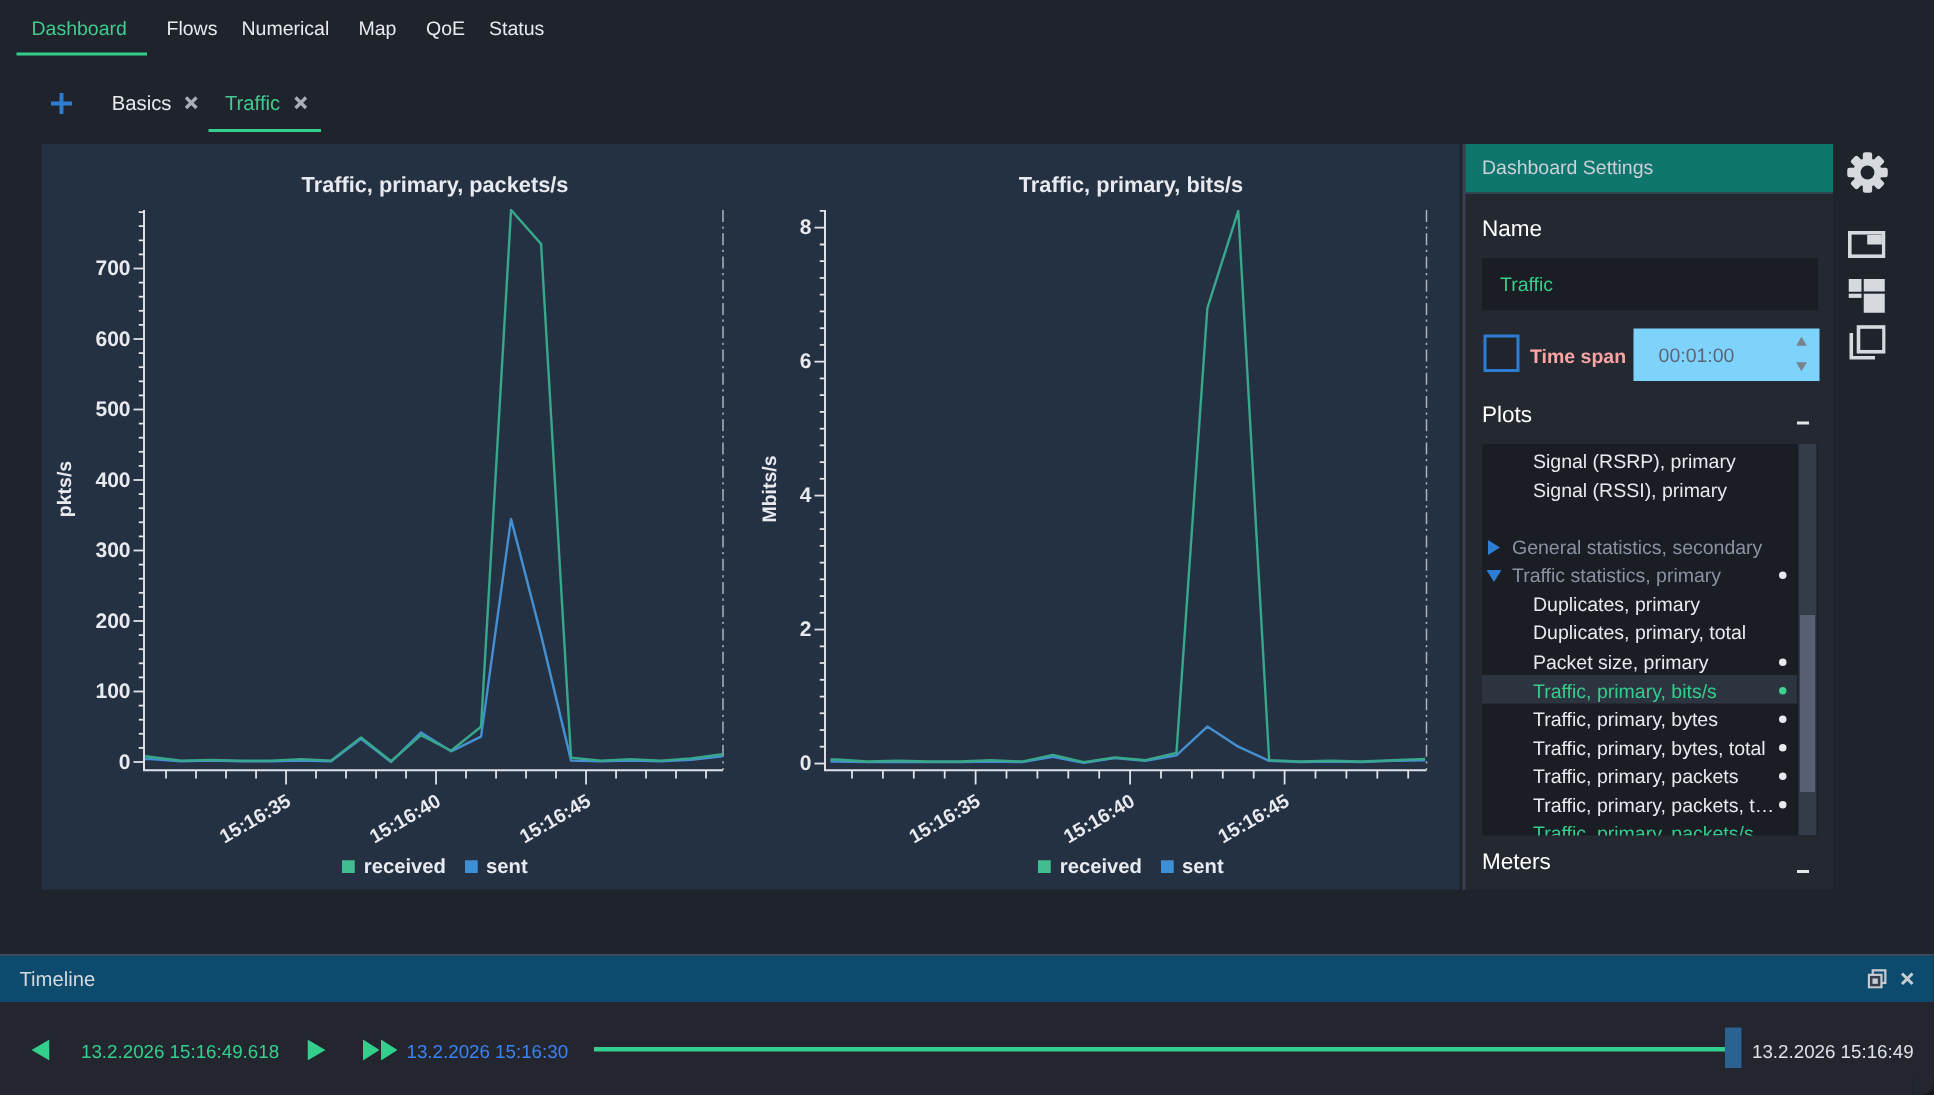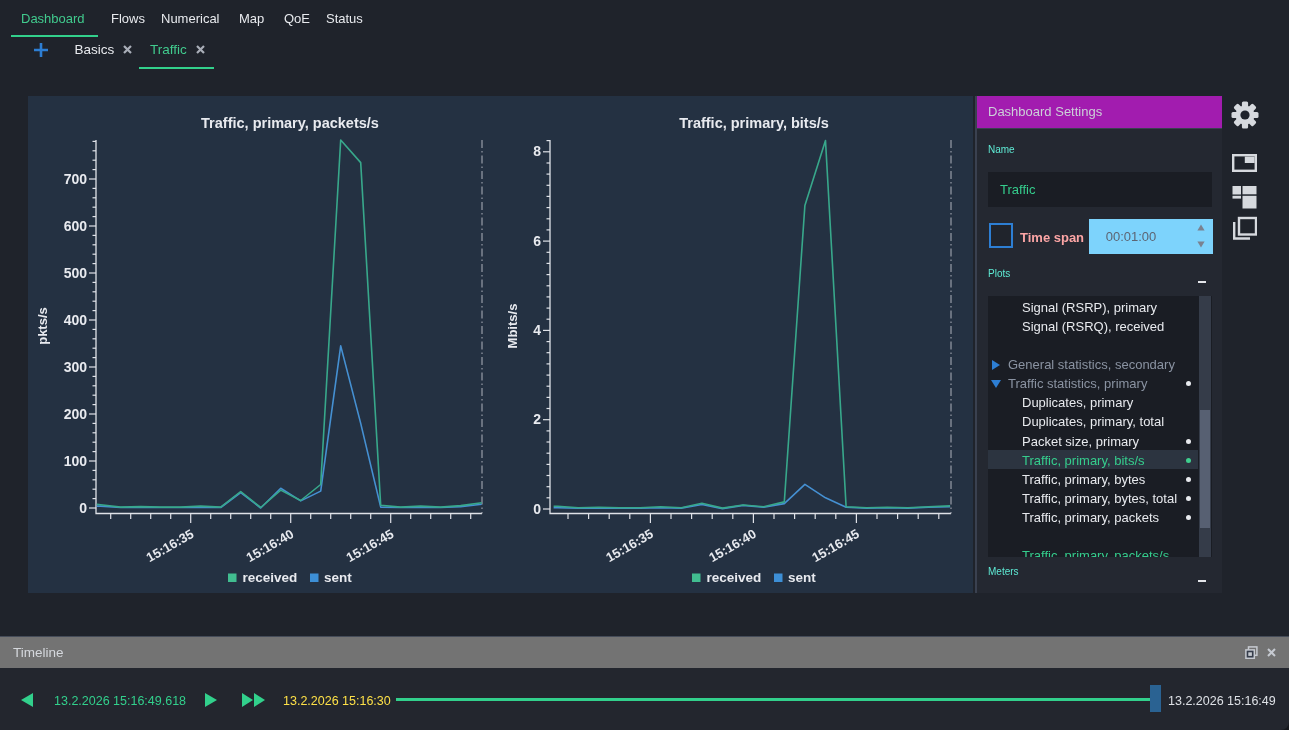--- a/index.html
+++ b/index.html
@@ -1,43 +1,43 @@
 <!DOCTYPE html>
 <html><head><meta charset="utf-8"><title>Dashboards</title>
 <style>
 * { margin:0; padding:0; box-sizing:border-box; }
 html,body { width:1289px; height:730px; background:#1f232b; font-family:"Liberation Sans", sans-serif; overflow:hidden; }
 .abs { position:absolute; }
 #nav { position:absolute; left:0; top:0; width:1289px; height:40px; }
 #nav a { position:absolute; top:11px; font-size:13px; color:#e8eaee; text-decoration:none; }
 #nav .active { color:#41cb8e; }
 #nav-underline { position:absolute; left:11px; top:34.5px; width:87px; height:2px; background:#32d08c; }
-#tabs { position:absolute; left:0; top:28px; width:1145px; height:46px; }
+#tabs { position:absolute; left:0; top:47px; width:1145px; height:46px; }
 .tabtxt { position:absolute; top:60px; font-size:13.5px; color:#e8eaee; }
 #panel { position:absolute; left:28px; top:96px; width:945px; height:497px; background:#243142; }
 #sidebar { position:absolute; left:975px; top:96px; width:247px; height:497px; background:#242831; border-left:2px solid #3a4150; }
-#sb-head { position:absolute; left:0; top:0; width:245px; height:33px; background:#a21caf; border-bottom:1px solid #3a4150; color:#ccd0d8; font-size:13px; line-height:32px; padding-left:11px; }
-.sb-label { position:absolute; left:11px; font-size:10px; color:#5eead4; }
+#sb-head { position:absolute; left:0; top:0; width:245px; height:33px; background:#0f766e; border-bottom:1px solid #3a4150; color:#ccd0d8; font-size:13px; line-height:32px; padding-left:11px; }
+.sb-label { position:absolute; left:11px; font-size:15px; color:#ffffff; }
 .sb-dash { position:absolute; left:221px; width:8px; height:2px; background:#e4e6ea; }
 #name-input { position:absolute; left:11px; top:76px; width:224px; height:35px; background:#1a1d24; color:#35cd8d; font-size:13px; line-height:35px; padding-left:12px; }
 #cb { position:absolute; left:12px; top:127px; width:24px; height:25px; border:2px solid #2d7ed3; background:#20242c; }
 #ts-label { position:absolute; left:43px; top:133.5px; font-size:13px; color:#fca5a5;font-weight:bold; }
 #spin { position:absolute; left:112px; top:123px; width:124px; height:35px; background:#7dd3fc; }
 #spin .val { position:absolute; left:0; top:0; width:84px; height:35px; text-align:center; line-height:35px; color:#5d6573; font-size:13px; }
 #plist { position:absolute; left:11px; top:200px; width:224px; height:261px; background:#1a1d24; overflow:hidden; }
 .row { position:absolute; left:0; width:210px; height:19.1px; font-size:13px; line-height:19.1px; color:#e8eaee; white-space:nowrap;text-align:center; }
 .row.grp { color:#8a93a2; }
 .row .txt2 { position:absolute; left:34px; }
 .row .txt1 { position:absolute; left:20px; }
 .dot { position:absolute; left:198px; top:7px; width:5px; height:5px; border-radius:50%; background:#e8eaee; }
 #sel-row { position:absolute; left:0; top:154.4px; width:210px; height:19.1px; background:#2c3440; }
 #pscroll { position:absolute; left:211px; top:0; width:12px; height:261px; background:#353c49; }
 #pthumb { position:absolute; left:1px; top:114px; width:10px; height:118px; background:#576072; }
 #tools { position:absolute; left:0; top:0; width:0; height:0; }
-#tl-head { position:absolute; left:0; top:636px; width:1289px; height:32px; background:#737373; border-top:1px solid #454c59; color:#d5d8dd; font-size:13.5px; line-height:31px; padding-left:13px; }
+#tl-head { position:absolute; left:0; top:636px; width:1289px; height:32px; background:#0c4a6e; border-top:1px solid #454c59; color:#d5d8dd; font-size:13.5px; line-height:31px; padding-left:13px; }
 #tl-body { position:absolute; left:0; top:668px; width:1289px; height:62px; background:#23262e; border-bottom-right-radius:8px; }
 #tl-body .t { position:absolute; top:25.5px; font-size:12.5px; }
 #tl-line { position:absolute; left:396px; top:29.5px; width:754px; height:3px; background:#32d08c; }
 #tl-handle { position:absolute; left:1150px; top:17px; width:10.5px; height:27px; background:#2a6292; }
 #br-corner { position:absolute; right:0; bottom:0; width:14px; height:12px; background:#15171c; }
 #br-mask { position:absolute; right:0; bottom:0; width:14px; height:12px; background:#23262e; border-bottom-right-radius:8px; }
 </style></head>
 <body>
 <div id="nav">
   <a class="active" style="left:21px">Dashboard</a>
@@ -233,21 +233,21 @@
       </svg>
   </div>
   <div class="sb-label" style="top:172px">Plots</div>
   <div class="sb-dash" style="top:185px"></div>
   <div id="plist">
     <div id="sel-row"></div>
     <div class="row" style="top:1.8px">
         <span class="txt2" style="">Signal (RSRP), primary</span>
       </div>
     <div class="row" style="top:20.9px">
-        <span class="txt2" style="">Signal (RSRQ), received</span>
+        <span class="txt2" style="">Signal (RSSI), primary</span>
       </div>
     <div class="row grp" style="top:78.2px">
         <svg style="position:absolute; left:3px; top:6px" width="10" height="8" viewBox="0 0 10 8">
           <path d="M0 0 H10 L5 8 Z" fill="#2d7ed3"></path>
         </svg>
         <span class="txt1" style="">Traffic statistics, primary</span>
         <div class="dot" style="background:#e8eaee"></div>
       </div>
     <div class="row grp" style="top:59.1px">
         <svg style="position:absolute; left:4px; top:5px" width="8" height="10" viewBox="0 0 8 10">
@@ -272,20 +272,24 @@
     <div class="row" style="top:173.7px">
         <span class="txt2" style="">Traffic, primary, bytes</span>
         <div class="dot" style="background:#e8eaee"></div>
       </div>
     <div class="row" style="top:192.8px">
         <span class="txt2" style="">Traffic, primary, bytes, total</span>
         <div class="dot" style="background:#e8eaee"></div>
       </div>
     <div class="row" style="top:211.9px">
         <span class="txt2" style="">Traffic, primary, packets</span>
+        <div class="dot" style="background:#e8eaee"></div>
+      </div>
+    <div class="row" style="top:231.0px">
+        <span class="txt2" style="">Traffic, primary, packets, t…</span>
         <div class="dot" style="background:#e8eaee"></div>
       </div>
     <div class="row" style="top:250.1px">
         <span class="txt2" style="color:#35cd8d">Traffic, primary, packets/s</span>
       </div>
     <div id="pscroll">
         <div id="pthumb"></div>
       </div>
   </div>
   <div class="sb-label" style="top:470px">Meters</div>
@@ -342,19 +346,19 @@
       <path d="M12 0 L0 7 L12 14 Z" fill="#32d08c"></path>
     </svg>
   <span class="t" style="left:54px; color:#32d08c">13.2.2026 15:16:49.618</span>
   <svg class="abs" style="left:204.5px; top:24.5px" width="12" height="14" viewBox="0 0 12 14">
       <path d="M0 0 L12 7 L0 14 Z" fill="#32d08c"></path>
     </svg>
   <svg class="abs" style="left:242px; top:24.5px" width="23" height="14" viewBox="0 0 23 14">
       <path d="M0 0 L11 7 L0 14 Z" fill="#32d08c"></path>
       <path d="M12 0 L23 7 L12 14 Z" fill="#32d08c"></path>
     </svg>
-  <span class="t" style="left:283px; color:#fde047">13.2.2026 15:16:30</span>
+  <span class="t" style="left:271px; color:#3b82f6">13.2.2026 15:16:30</span>
   <div id="tl-line"></div>
   <div id="tl-handle"></div>
   <span class="t" style="left:1168px; color:#dde0e5">13.2.2026 15:16:49</span>
 </div>
 <div id="br-corner"></div>
 <div id="br-mask"></div>
 
 </body></html>

